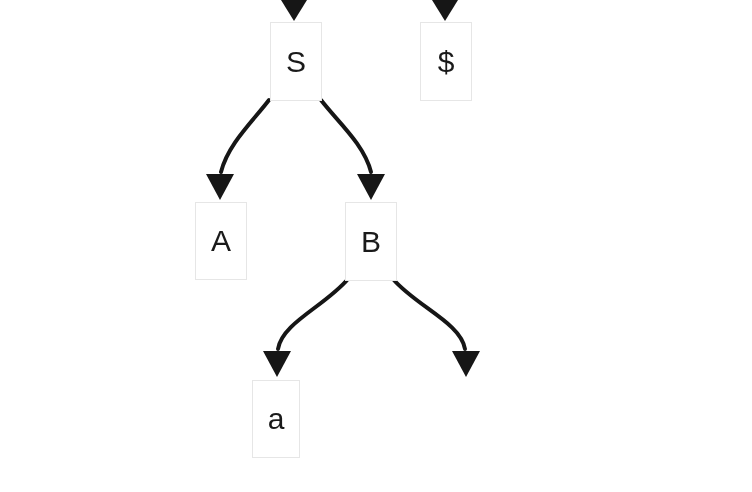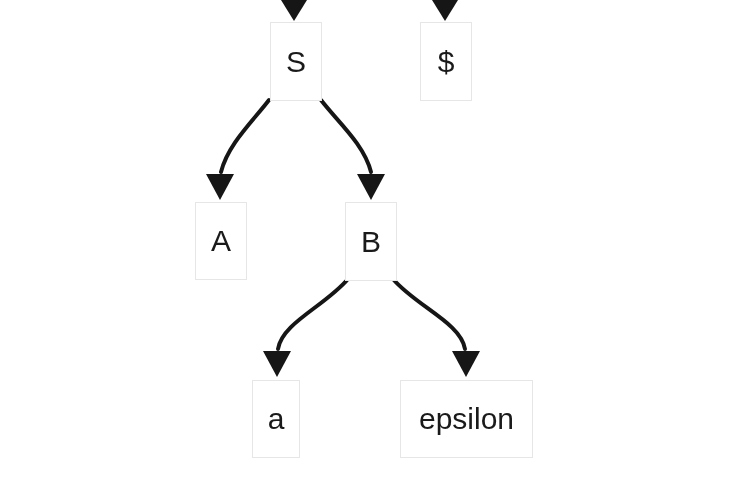--- a/index.html
+++ b/index.html
@@ -89,17 +89,14 @@
   </div>
 
   <div class="node node-b">
     <span>B</span>
   </div>
 
   <div class="node node-a-lower">
     <span>a</span>
   </div>
 
-  <div class="node node-epsilon">
-    <span>epsilon</span>
-  </div>
 
 </div>
 
 </body></html>

